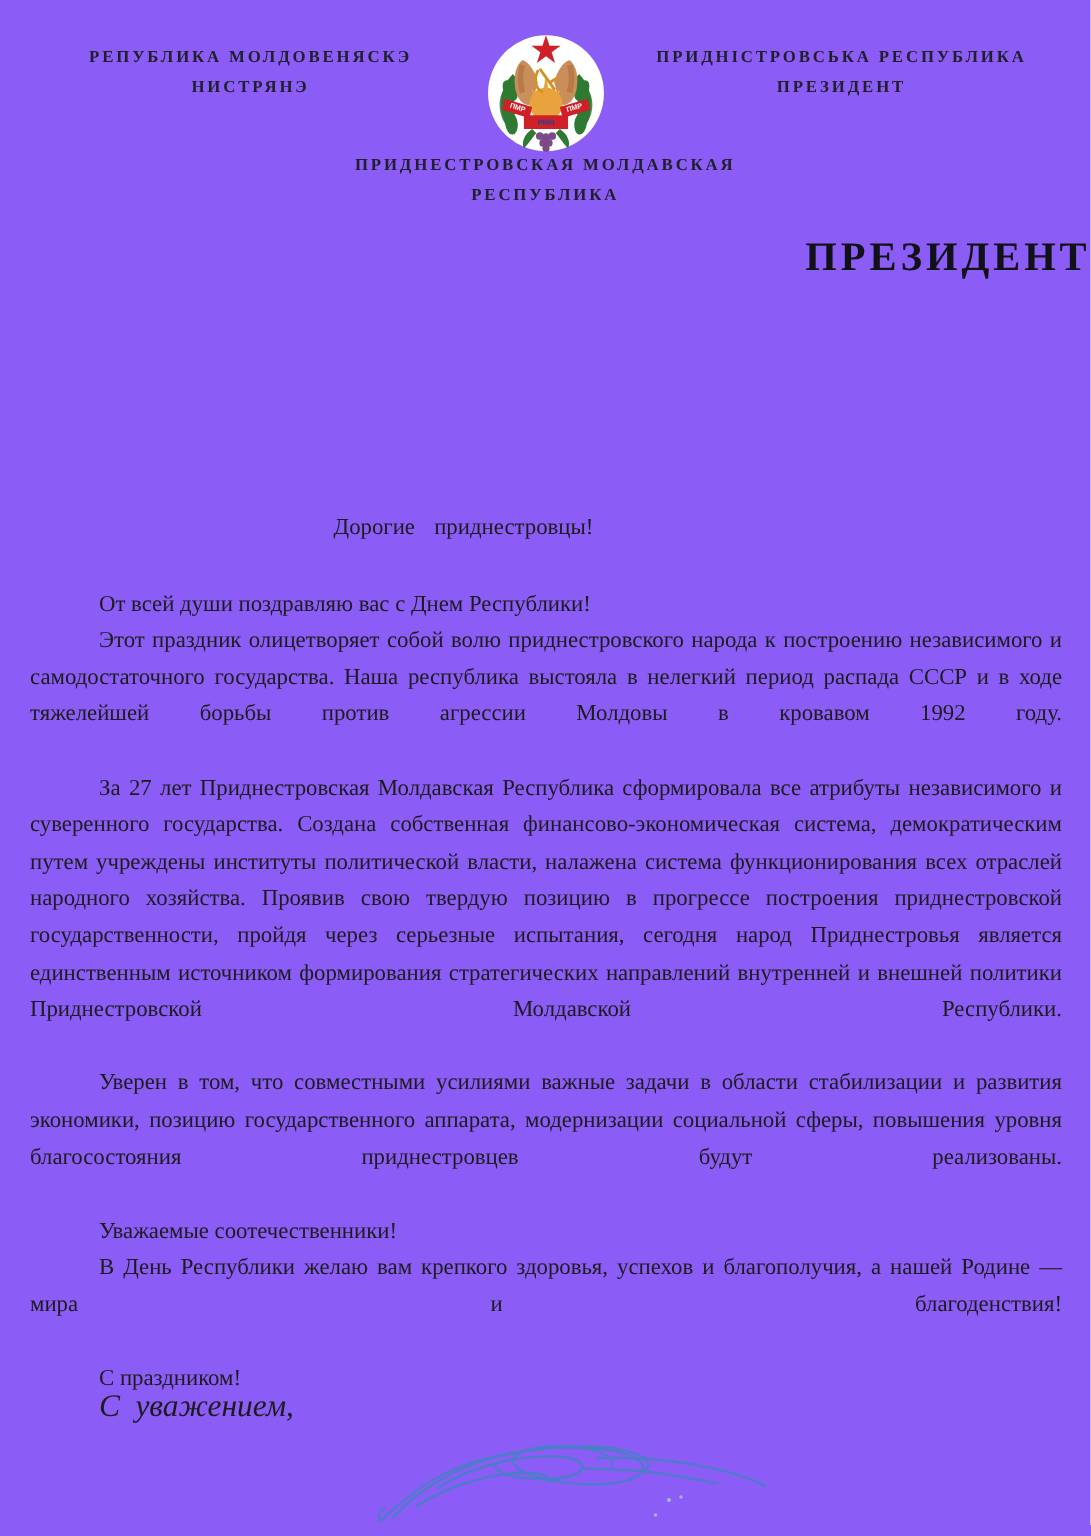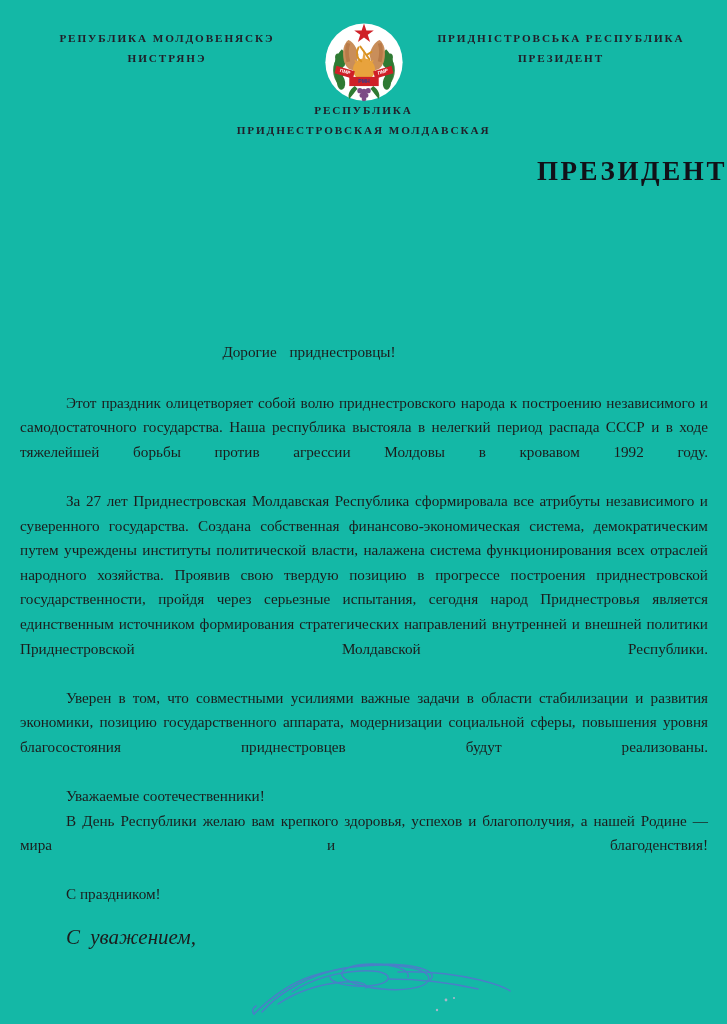--- a/index.html
+++ b/index.html
@@ -4,21 +4,21 @@
 <style>
   html, body {
     margin: 0;
     padding: 0;
     background: #ffffff;
   }
   .page {
     position: relative;
     width: 727px;
     height: 1024px;
-    background: #14b8a6;
+    background: #8b5cf6;
     overflow: hidden;
     font-family: "Liberation Serif", "DejaVu Serif", serif;
     color: #1a1a1a;
   }
 
   
   .letterhead {
     position: absolute;
     top: 18px;
     left: 0;
@@ -239,29 +239,30 @@
       </svg>
     </div>
 
     <div class="lh-block lh-right">
       <span class="lh-line">ПРИДНІСТРОВСЬКА РЕСПУБЛИКА</span>
       <span class="lh-line">ПРЕЗИДЕНТ</span>
     </div>
   </div>
 
   <div class="state-name">
+    <span class="lh-line">ПРИДНЕСТРОВСКАЯ МОЛДАВСКАЯ</span>
     <span class="lh-line">РЕСПУБЛИКА</span>
-    <span class="lh-line">ПРИДНЕСТРОВСКАЯ МОЛДАВСКАЯ</span>
   </div>
 
   <div class="president">ПРЕЗИДЕНТ</div>
 
   <div class="body-text">
     <p class="greeting">Дорогие     приднестровцы!</p>
 
+    <p class="para nojust">От всей души поздравляю вас с Днем Республики!</p>
 
     <p class="para">Этот праздник олицетворяет собой волю приднестровского народа к построению независимого и самодостаточного государства. Наша республика выстояла в нелегкий период распада СССР и в ходе тяжелейшей борьбы против агрессии Молдовы в кровавом 1992 году.</p>
 
     <p class="para">За 27 лет Приднестровская Молдавская Республика сформировала все атрибуты независимого и суверенного государства. Создана собственная финансово-экономическая система, демократическим путем учреждены институты политической власти, налажена система функционирования всех отраслей народного хозяйства. Проявив свою твердую позицию в прогрессе построения приднестровской государственности, пройдя через серьезные испытания, сегодня народ Приднестровья является единственным источником формирования стратегических направлений внутренней и внешней политики Приднестровской Молдавской Республики.</p>
 
     <p class="para">Уверен в том, что совместными усилиями важные задачи в области стабилизации и развития экономики, позицию государственного аппарата, модернизации социальной сферы, повышения уровня благосостояния приднестровцев будут реализованы.</p>
 
     <p class="para nojust">Уважаемые     соотечественники!</p>
 
     <p class="para">В День Республики желаю вам крепкого здоровья, успехов и благополучия, а нашей Родине — мира и благоденствия!</p>

